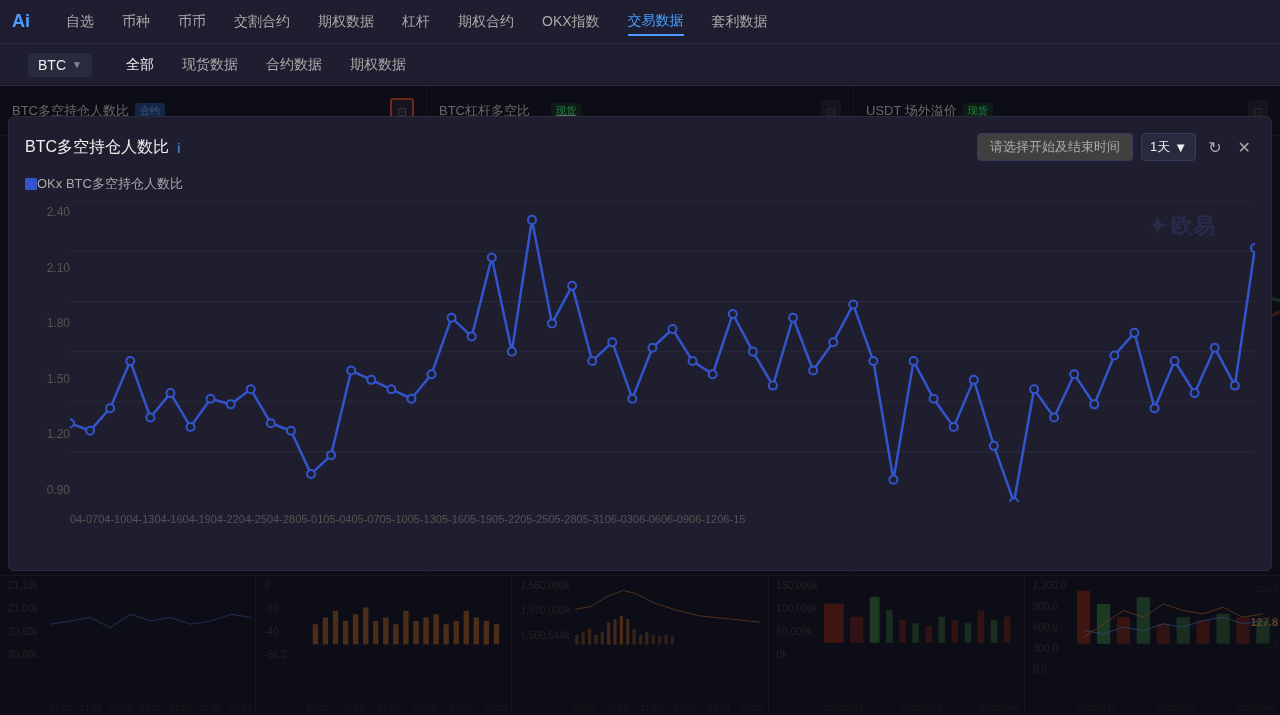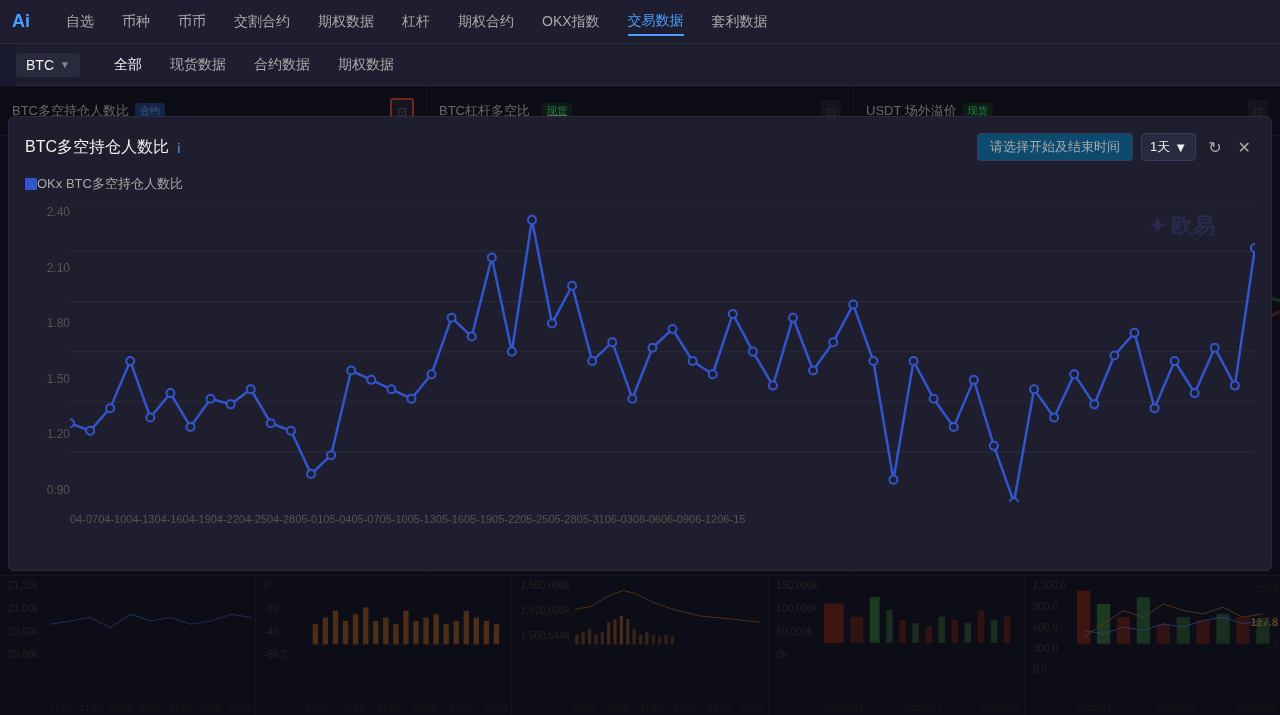--- a/index.html
+++ b/index.html
@@ -40,24 +40,23 @@
       color: #4a9eff;
       margin-right: 8px;
     }
 
     
     .sub-nav {
       display: flex;
       align-items: center;
       background: #1e1e30;
       height: 42px;
-      padding: 0 0;
+      padding: 0 28px;
       gap: 0;
       border-bottom: 1px solid #2a2a3e;
-      margin-left: 16px;
     }
     .sub-nav-dropdown {
       display: flex;
       align-items: center;
       background: #2a2a3e;
       border-radius: 4px;
       padding: 4px 10px;
       cursor: pointer;
       font-size: 14px;
       color: #eee;
@@ -125,21 +124,21 @@
       font-size: 14px;
       cursor: pointer;
     }
     .modal-controls {
       margin-left: auto;
       display: flex;
       align-items: center;
       gap: 8px;
     }
     .date-picker-btn {
-      background: #0c4a6e;
+      background: #404040;
       border: 1px solid #3a3a5e;
       border-radius: 4px;
       color: #aaa;
       font-size: 13px;
       padding: 4px 12px;
       cursor: pointer;
     }
     .period-select {
       background: #2a2a3e;
       border: 1px solid #3a3a5e;
@@ -275,21 +274,21 @@
   <div style="display:flex; height:50px; border-bottom:1px solid #2a2a3e;">
 
     <div style="flex:1; display:flex; align-items:center; padding:0 12px; gap:6px; border-right:1px solid #2a2a3e;">
       <span style="font-size:13px; color:#ccc;">BTC多空持仓人数比</span>
       <span class="badge badge-contract">合约</span>
       <div style="margin-left:auto; border:2px solid #e05030; border-radius:3px; padding:2px 5px; background:#2a2a3e; cursor:pointer;">
         <span style="font-size:12px; color:#777;">⊡</span>
       </div>
     </div>
 
-    <div style="flex:1; display:flex; align-items:center; padding:0 12px; gap:12px; border-right:1px solid #2a2a3e;text-decoration:underline;">
+    <div style="flex:1; display:flex; align-items:center; padding:0 12px; gap:21px; border-right:1px solid #2a2a3e;text-decoration:underline;">
       <span style="font-size:13px; color:#ccc;">BTC杠杆多空比</span>
       <span class="badge badge-spot">现货</span>
       <div style="margin-left:auto; background:#2a2a3e; padding:2px 5px; border-radius:3px; cursor:pointer;">
         <span style="font-size:12px; color:#555;">⊡</span>
       </div>
     </div>
 
     <div style="flex:1; display:flex; align-items:center; padding:12px 12px; gap:6px;">
       <span style="font-size:13px; color:#ccc;">USDT 场外溢价</span>
       <span class="badge badge-spot">现货</span>

